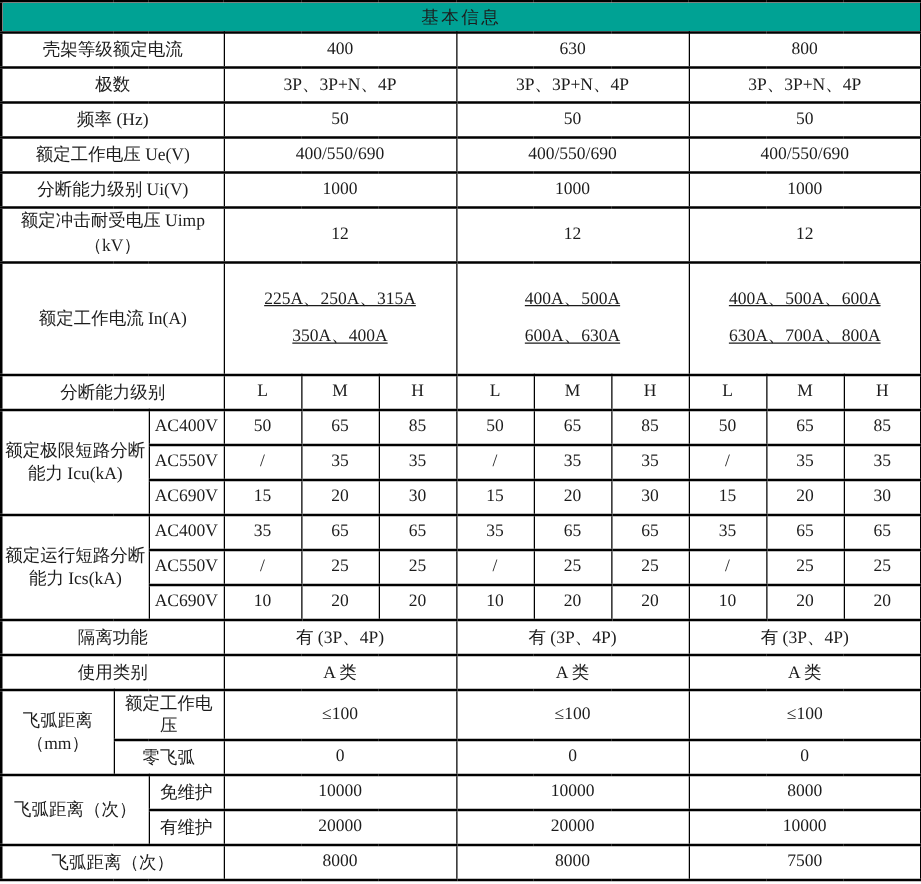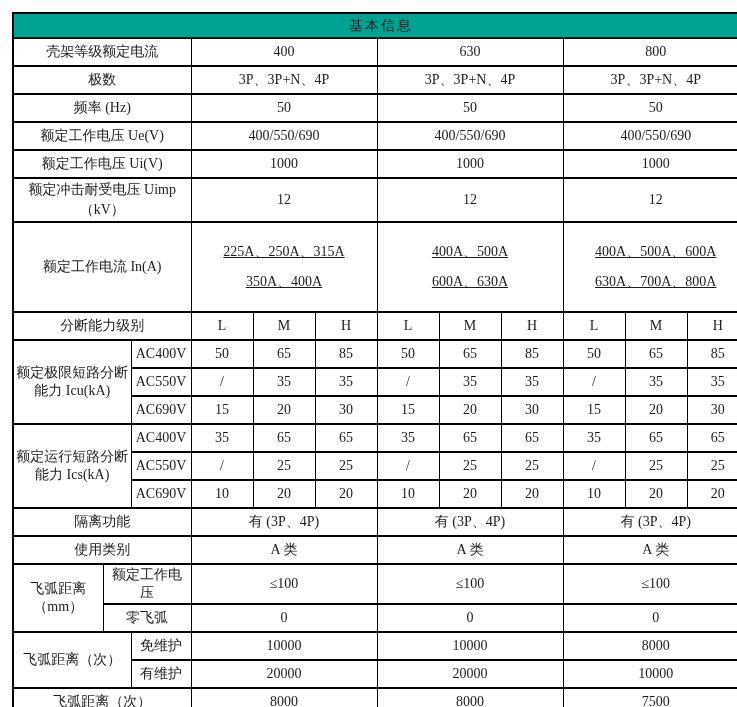--- a/index.html
+++ b/index.html
@@ -11,21 +11,21 @@
   html, body {
     margin: 0;
     padding: 0;
     background: #ffffff;
     width: 737px;
   }
   .page {
     width: 737px;
     height: 707px;
     box-sizing: border-box;
-    padding: 12px;
+    padding: 0;
     font-family: "Liberation Serif", "DejaVu Serif", serif;
     color: var(--text);
   }
   table.spec {
     border-collapse: collapse;
     table-layout: fixed;
     width: 736px;
     border: 2px solid var(--border);
   }
   table.spec td {
@@ -103,21 +103,21 @@
     </tr>
 
     <tr class="std">
       <td colspan="3" class="lbl">额定工作电压 Ue(V)</td>
       <td colspan="3">400/550/690</td>
       <td colspan="3">400/550/690</td>
       <td colspan="3">400/550/690</td>
     </tr>
 
     <tr class="std">
-      <td colspan="3" class="lbl">额定工作电压 Ui(V)</td>
+      <td colspan="3" class="lbl">分断能力级别 Ui(V)</td>
       <td colspan="3">1000</td>
       <td colspan="3">1000</td>
       <td colspan="3">1000</td>
     </tr>
 
     <tr class="uimp">
       <td colspan="3" class="lbl two-line">
         <div>额定冲击耐受电压 Uimp</div>
         <div>（kV）</div>
       </td>

